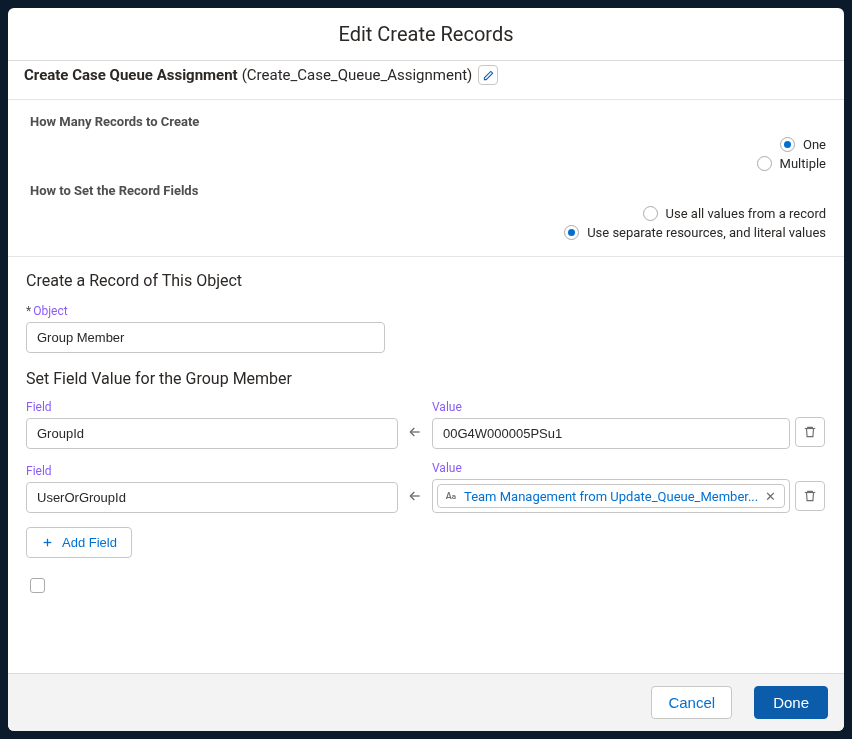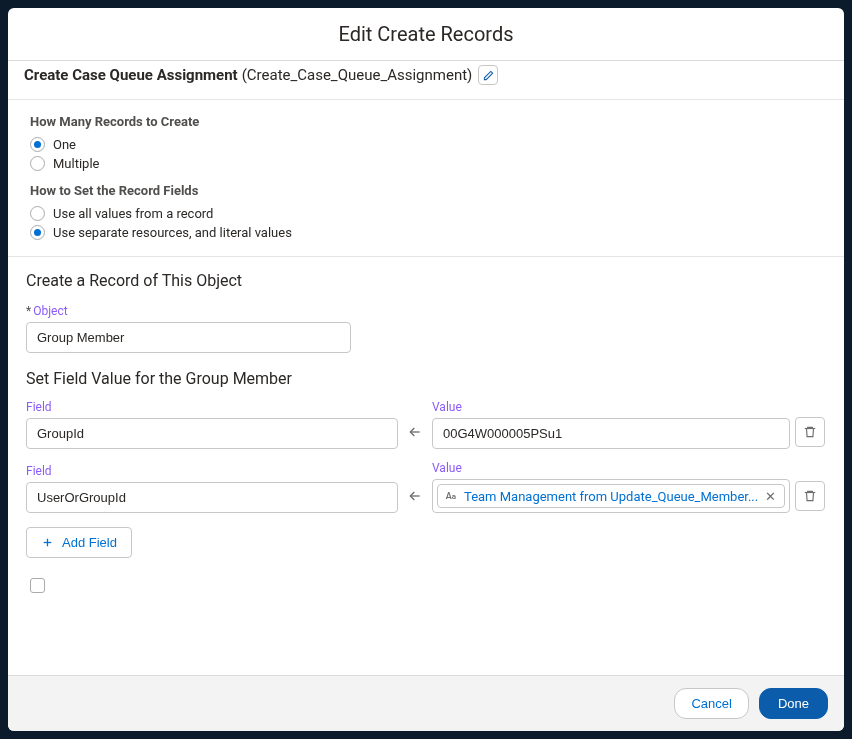--- a/index.html
+++ b/index.html
@@ -75,20 +75,21 @@
       color: #514f4d;
       margin-bottom: 6px;
     }
     .radio-row {
       display: flex;
       align-items: center;
       gap: 8px;
       padding: 2px 0;
       font-size: 13px;
       color: #2b2826;
+      justify-content: flex-end;
     }
     .radio {
       width: 15px; height: 15px;
       border: 1px solid #aaa;
       border-radius: 50%;
       display: inline-flex;
       align-items: center;
       justify-content: center;
       background: #fff;
     }
@@ -102,21 +103,21 @@
       color: #2b2826;
     }
     .field-block { padding: 8px 18px 12px 18px; }
     .small-label { font-size: 12px; color: #8b5cf6; margin-bottom: 4px; display: block; }
     .req::before { content: "*"; color: #514f4d; margin-right: 2px; }
     .text-input {
       border: 1px solid #c9c7c5;
       border-radius: 4px;
       padding: 7px 10px;
       font-size: 13px;
-      width: 325px;
+      width: 359px;
       color: #2b2826;
       background: #fff;
       display: block;
     }
     .text-input.full { width: 100%; }
     .fv-grid {
       display: grid;
       grid-template-columns: 372px 26px 1fr 32px;
       column-gap: 4px;
       row-gap: 4px;
@@ -211,26 +212,27 @@
     .modal-footer {
       border-top: 1px solid #dddbda;
       background: #f3f3f3;
       padding: 12px 16px;
       display: flex;
       justify-content: flex-end;
       gap: 10px;
     }
     .btn {
       border: 1px solid #c9c7c5;
-      border-radius: 12px;
+      border-radius: 4px;
       padding: 7px 16px;
-      font-size: 13px;
+      font-size: 15px;
       cursor: pointer;
       background: #fff;
       color: #0070d2;
+      margin-left: 12px;
     }
     .btn.primary {
       background: #0b5cab;
       color: #fff;
       border-color: #0b5cab;
       padding: 7px 18px;
     }
     svg { display: block; }
   </style>
 </head>

